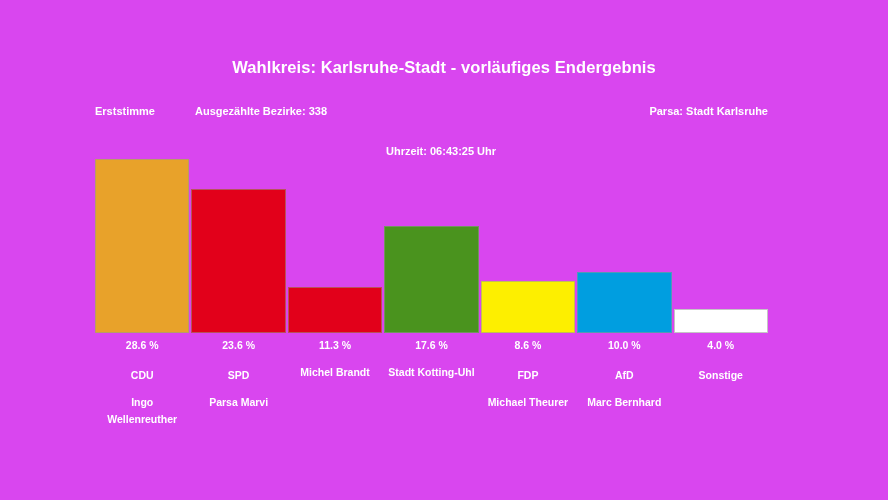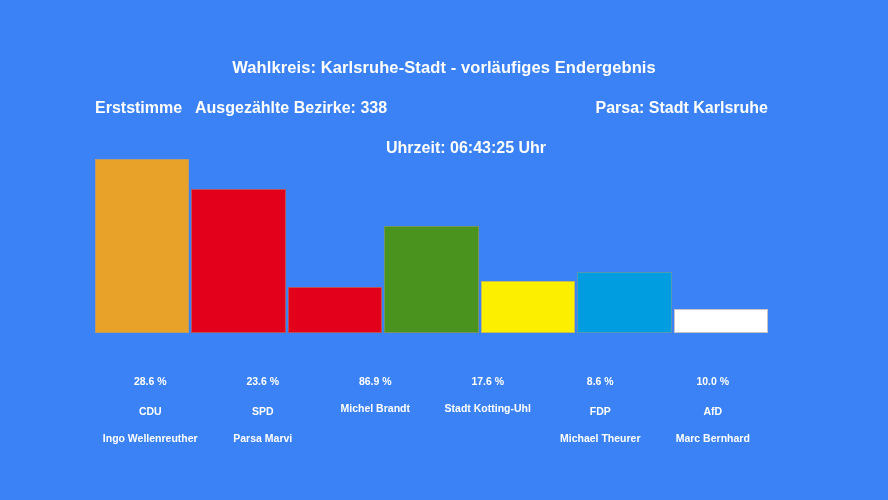--- a/index.html
+++ b/index.html
@@ -15,21 +15,21 @@
     font-family: "Liberation Sans", "DejaVu Sans", sans-serif;
     color: #ffffff;
     position: relative;
   }
 
   #election-board {
     position: absolute;
     left: 0; top: 0;
     width: 888px;
     height: 500px;
-    background: #3b82f6;
+    background: #d946ef;
   }
 
   
   .chart-title {
     position: absolute;
     left: 0;
     top: 58px;
     width: 888px;
     text-align: center;
     font-size: 16.5px;
@@ -42,22 +42,22 @@
   
   .meta-row {
     position: absolute;
     left: 95px;
     top: 95px;
     width: 673px;
     height: 16px;
   }
   .meta-item {
     position: absolute;
-    top: 4px;
-    font-size: 16px;
+    top: 10px;
+    font-size: 11px;
     font-weight: bold;
     color: #ffffff;
     white-space: nowrap;
   }
   .meta-vote    { left: 0px; }
   .meta-bezirke { left: 100px; }
   .meta-time    { left: 291px; margin-top: 40px; }
   .meta-source  { right: 0px; }
 
   
@@ -101,21 +101,20 @@
     left: 95px;
     top: 334px;
     width: 673px;
     display: flex;
     gap: 2px;
   }
   .label-slot {
     flex: 1 1 0;
     text-align: center;
     position: relative;
-    margin-top: 36px;
   }
   .pct-label {
     font-size: 10.5px;
     font-weight: bold;
     color: #ffffff;
     line-height: 12px;
     padding-top: 5px;
     white-space: nowrap;
   }
   .party-label {
@@ -180,32 +179,37 @@
         <div class="pct-label">28.6 %</div>
         <div class="party-label">CDU</div>
         <div class="candidate-label">Ingo Wellenreuther</div>
       </div>
       <div class="label-slot">
         <div class="pct-label">23.6 %</div>
         <div class="party-label">SPD</div>
         <div class="candidate-label">Parsa Marvi</div>
       </div>
       <div class="label-slot">
-        <div class="pct-label">86.9 %</div>
+        <div class="pct-label">11.3 %</div>
         <div class="candidate-label">Michel Brandt</div>
       </div>
       <div class="label-slot">
         <div class="pct-label">17.6 %</div>
         <div class="candidate-label">Stadt Kotting-Uhl</div>
       </div>
       <div class="label-slot">
         <div class="pct-label">8.6 %</div>
         <div class="party-label">FDP</div>
         <div class="candidate-label">Michael Theurer</div>
       </div>
       <div class="label-slot">
         <div class="pct-label">10.0 %</div>
         <div class="party-label">AfD</div>
         <div class="candidate-label">Marc Bernhard</div>
       </div>
+      <div class="label-slot">
+        <div class="pct-label">4.0 %</div>
+        <div class="party-label">Sonstige</div>
+        <div class="candidate-label"></div>
+      </div>
     </div>
 
 </div>
 
 </body></html>

